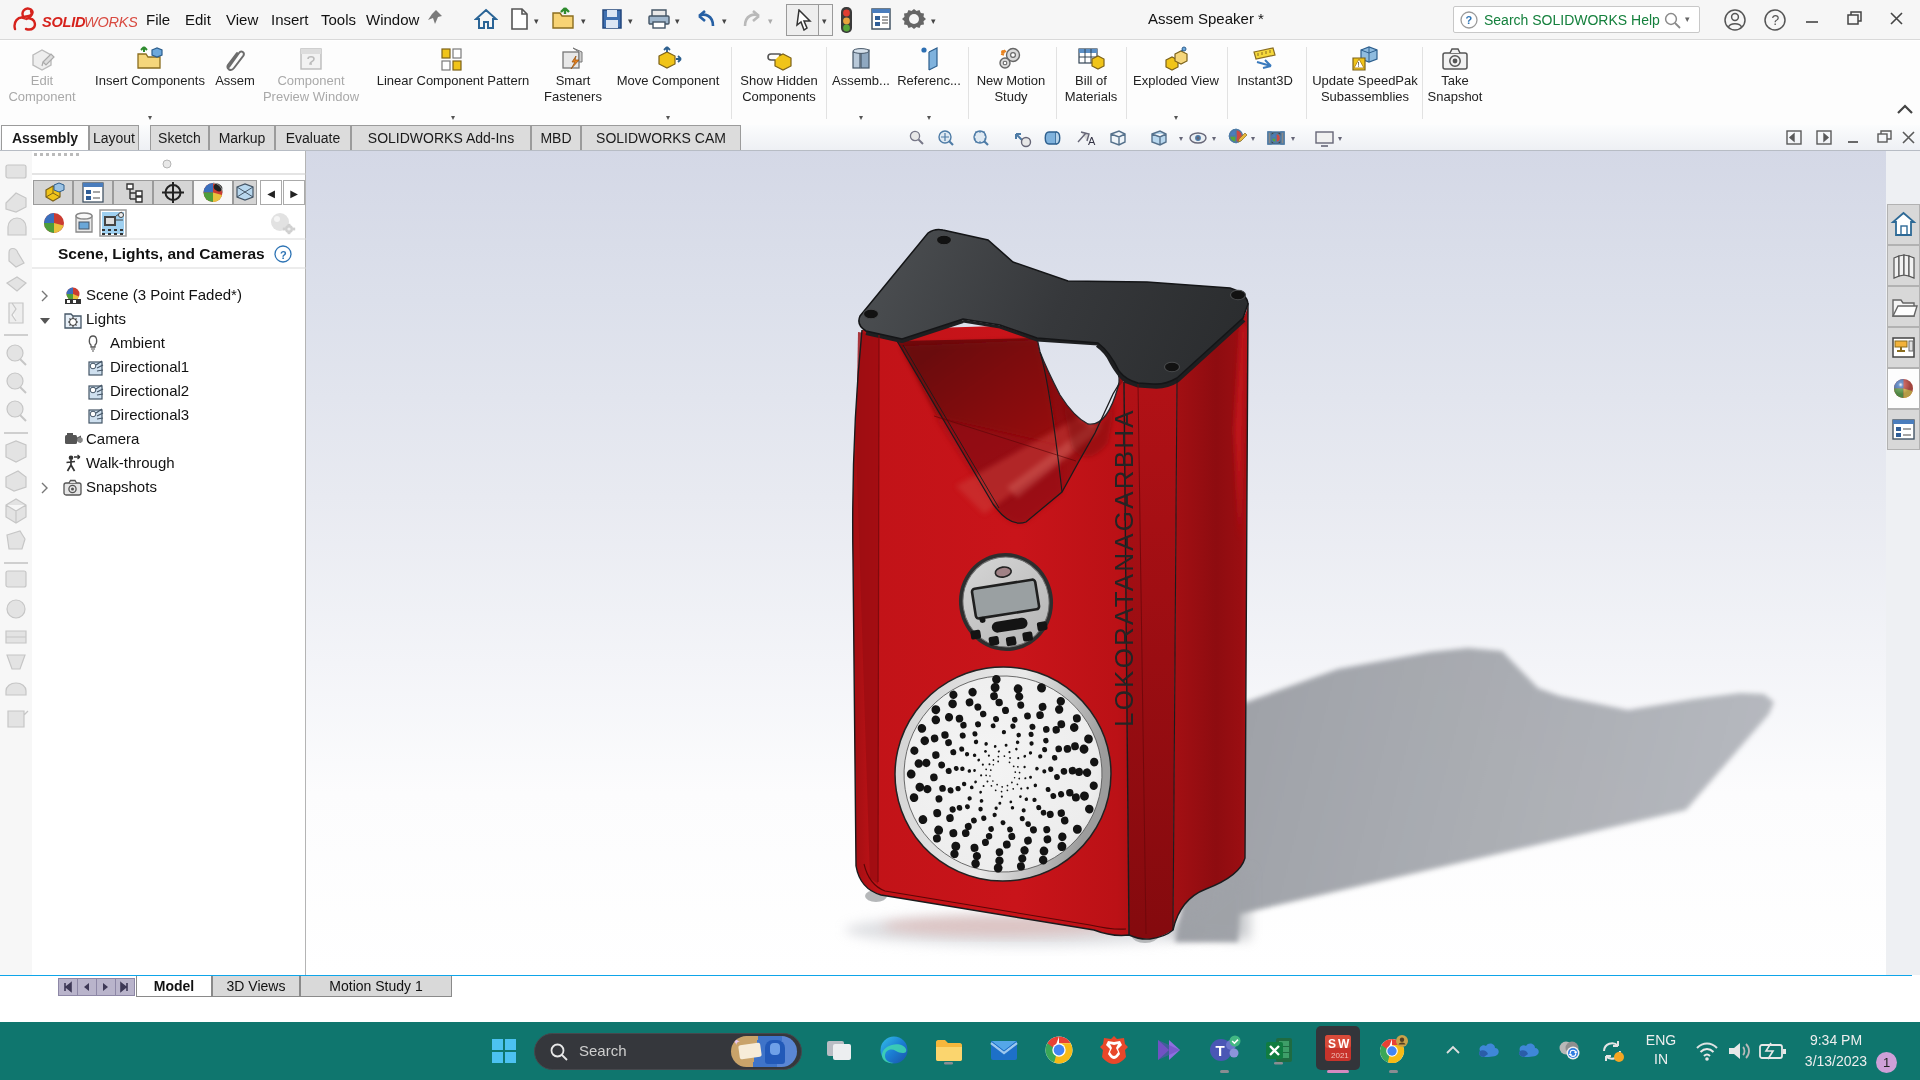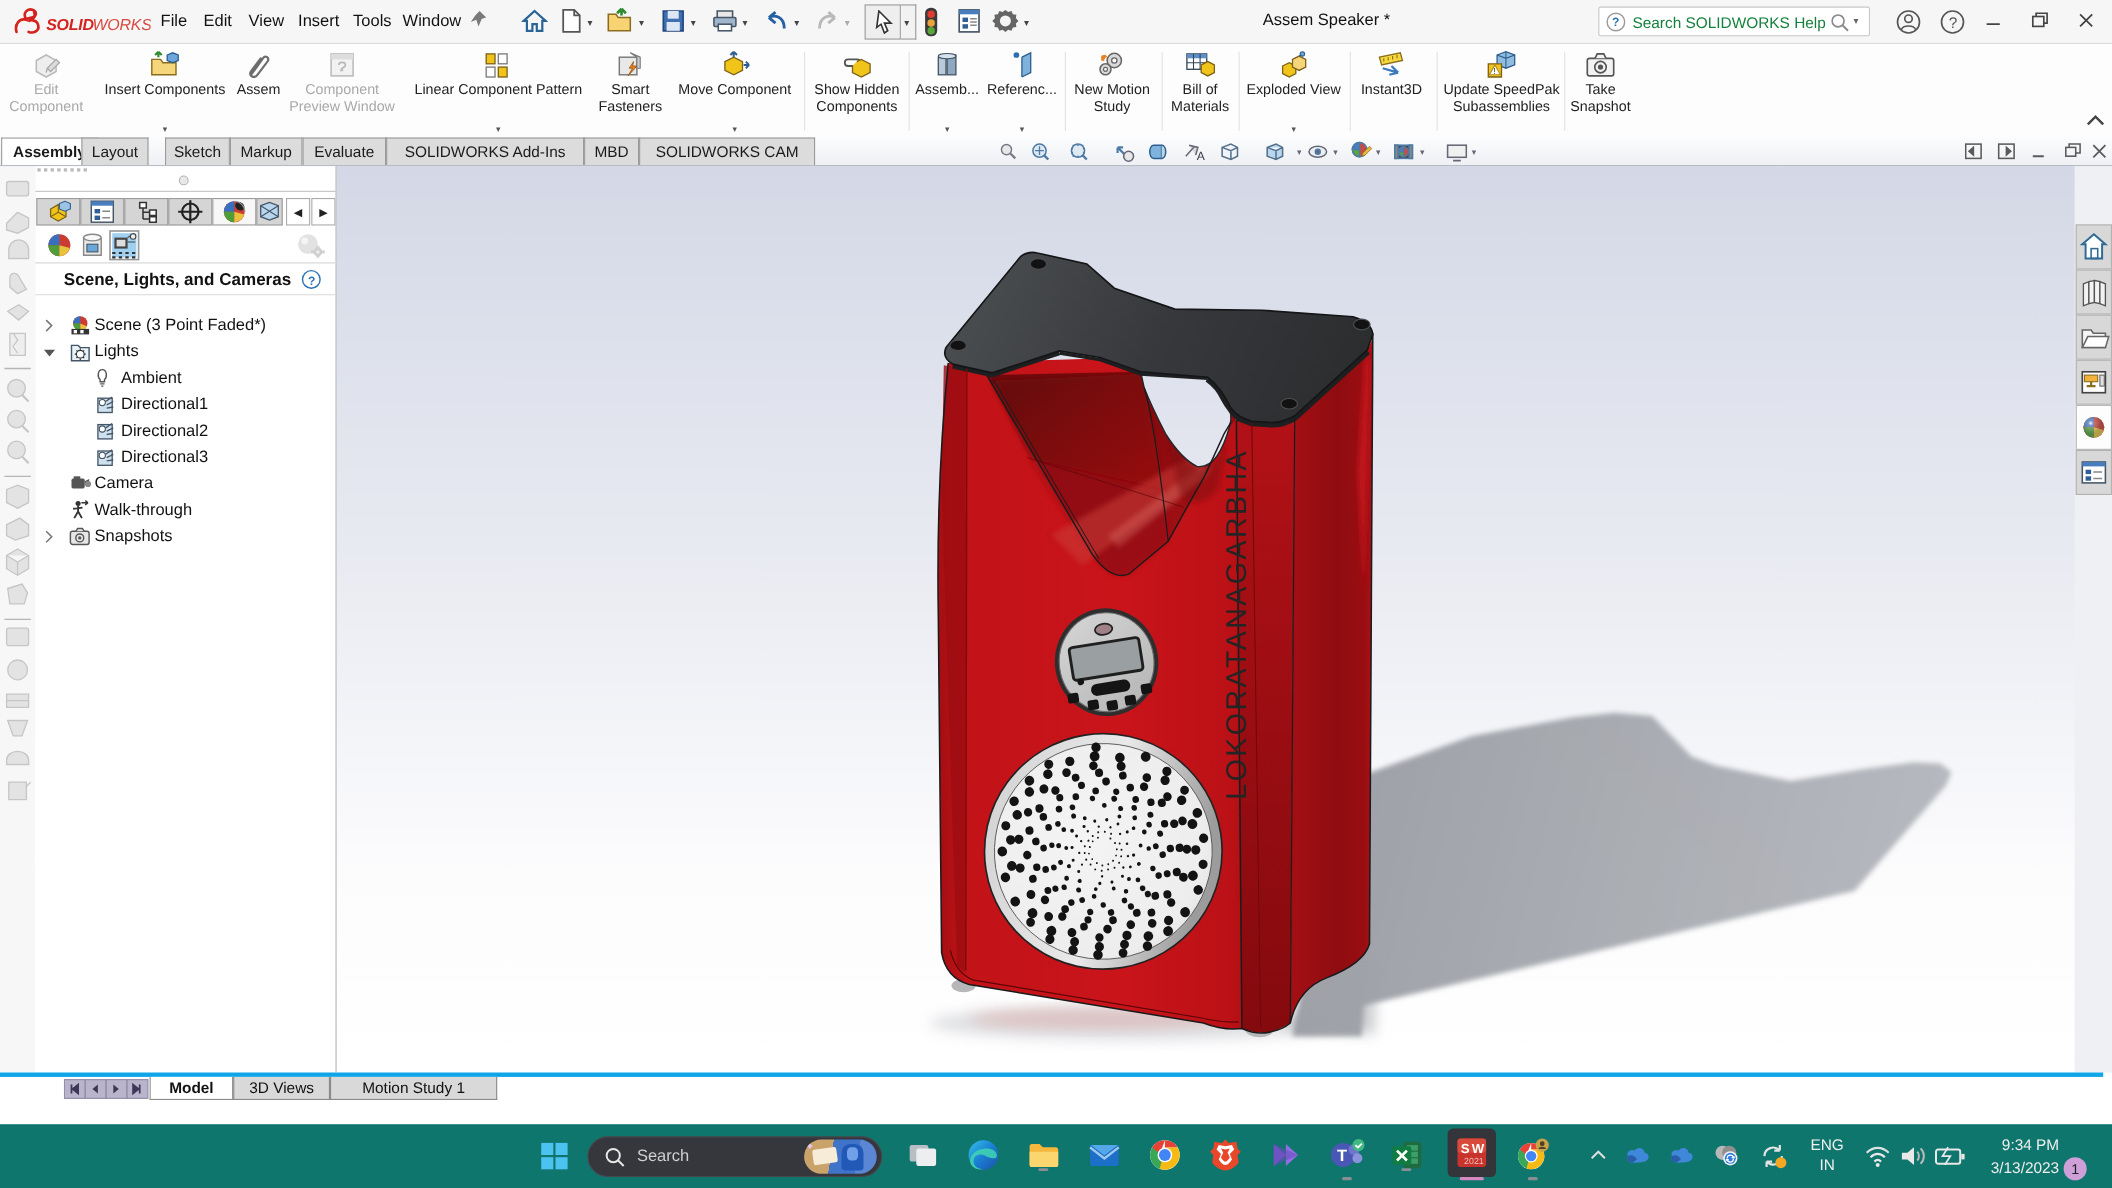--- a/index.html
+++ b/index.html
@@ -28,21 +28,21 @@
 #leftstrip{position:absolute;left:0;top:151px;width:32px;height:824px;background:#f7f7f7}
 
 #panel{position:absolute;left:32px;top:151px;width:274px;height:824px;background:#fff;border-right:1px solid #b4b4b4}
 .ptab{position:absolute;top:29px;width:40px;height:25px;background:#d5d5d5;border:1px solid #9b9b9b}
 .ptab.active{background:#f7f7f7}
 
 #rightpane{position:absolute;left:1886px;top:151px;width:34px;height:824px;background:#eef0f3}
 .rtab{position:absolute;left:1px;width:33px;height:41px;background:#d8d8d8;border:1px solid #b2b2b2}
 .rtab.active{background:#fdfdfd}
 
-#bottombar{position:absolute;left:0;top:975px;width:1912px;height:22px;background:#fff;border-top:4px solid #0ea5e9}
+#bottombar{position:absolute;left:0;top:975px;width:1912px;height:22px;background:#fff;border-top:1px solid #0ea5e9}
 .btab{position:absolute;top:0;height:21px;background:#d9d9d9;border:1px solid #8a8a8a;border-top:none;font-size:14px;color:#111;text-align:center;line-height:20px}
 .btab.active{background:#fff;font-weight:bold}
 #statusbar{position:absolute;left:0;top:997px;width:1920px;height:25px;background:#f4f4f4;border-top:1px solid #d2d2d2;font-size:15px;color:#111}
 
 #taskbar{position:absolute;left:0;top:1022px;width:1920px;height:58px;background:#0f766e}
 .tbi{position:absolute;top:11px;width:34px;height:34px}
 </style></head>
 <body>
 <div id="stage">
 <svg class="abs" style="left:0;top:151px" width="1920" height="824" viewBox="0 151 1920 824">
@@ -651,21 +651,21 @@
       <div class="rsep" style="left:1126px"></div>
       <div class="rsep" style="left:1227px"></div>
       <div class="rsep" style="left:1306px"></div>
       <div class="rsep" style="left:1422px"></div>
  <svg class="abs" style="left:1896px;top:62px" width="18" height="12" viewBox="0 0 18 12">
         <path d="M2 10 L9 3 L16 10" fill="none" stroke="#444" stroke-width="2.2"></path>
       </svg>
 </div>
 <div id="tabrow">
  <div class="ctab active" style="left:1px;width:88px">Assembly</div>
- <div class="ctab" style="left:74px;width:61px">Layout</div>
+ <div class="ctab" style="left:89px;width:50px">Layout</div>
  <div class="ctab" style="left:150px;width:59px">Sketch</div>
  <div class="ctab" style="left:209px;width:66px">Markup</div>
  <div class="ctab" style="left:275px;width:76px">Evaluate</div>
  <div class="ctab" style="left:351px;width:180px">SOLIDWORKS Add-Ins</div>
  <div class="ctab" style="left:531px;width:50px">MBD</div>
  <div class="ctab" style="left:581px;width:160px">SOLIDWORKS CAM</div>
  <svg class="abs" style="left:908px;top:4px" width="17" height="17" viewBox="0 0 17 17">
         <circle cx="7" cy="7" r="4.6" fill="#e8e8e8" stroke="#778" stroke-width="1.3"></circle>
         <path d="M10.5 10.5 L15 15" stroke="#778" stroke-width="2"></path>
       </svg>
@@ -1107,17 +1107,17 @@
       </svg>
  <svg class="abs" style="left:1726px;top:17px" width="28" height="24" viewBox="0 0 28 24">
         <path d="M3 9 L8 9 L14 4 L14 20 L8 15 L3 15 Z" fill="#e8e8e8"></path>
         <path d="M17 8 C19 10 19 14 17 16 M20 5 C24 9 24 15 20 19" stroke="#b9b9b9" stroke-width="1.8" fill="none"></path>
       </svg>
  <svg class="abs" style="left:1758px;top:19px" width="30" height="20" viewBox="0 0 30 20">
         <rect x="2" y="4" width="22" height="13" rx="2" fill="none" stroke="#e8e8e8" stroke-width="1.8"></rect>
         <rect x="25" y="8" width="3" height="5" fill="#e8e8e8"></rect>
         <path d="M13 2 L8 10 L12 10 L10 10 L15 10 L10 18" stroke="#e8e8e8" stroke-width="1.6" fill="none"></path>
       </svg>
- <div class="abs" style="left:1800px;top:8px;width:72px;height:42px;color:#eee;font-size:14px;text-align:right;line-height:21px">9:34 PM<br>3/13/2023</div>
+ <div class="abs" style="left:1800px;top:8px;width:72px;height:42px;color:#eee;font-size:14px;text-align:center;line-height:21px">9:34 PM<br>3/13/2023</div>
  <div class="abs" style="left:1220px;top:48px;width:9px;height:3px;background:#8a8d92;border-radius:2px"></div>
  <div class="abs" style="left:1389px;top:48px;width:9px;height:3px;background:#8a8d92;border-radius:2px"></div>
  <div class="abs" style="left:1876px;top:30px;width:21px;height:21px;border-radius:50%;background:#cfa0d8;color:#222;font-size:13px;text-align:center;line-height:21px">1</div>
 </div>
 </div>
 </body></html>

